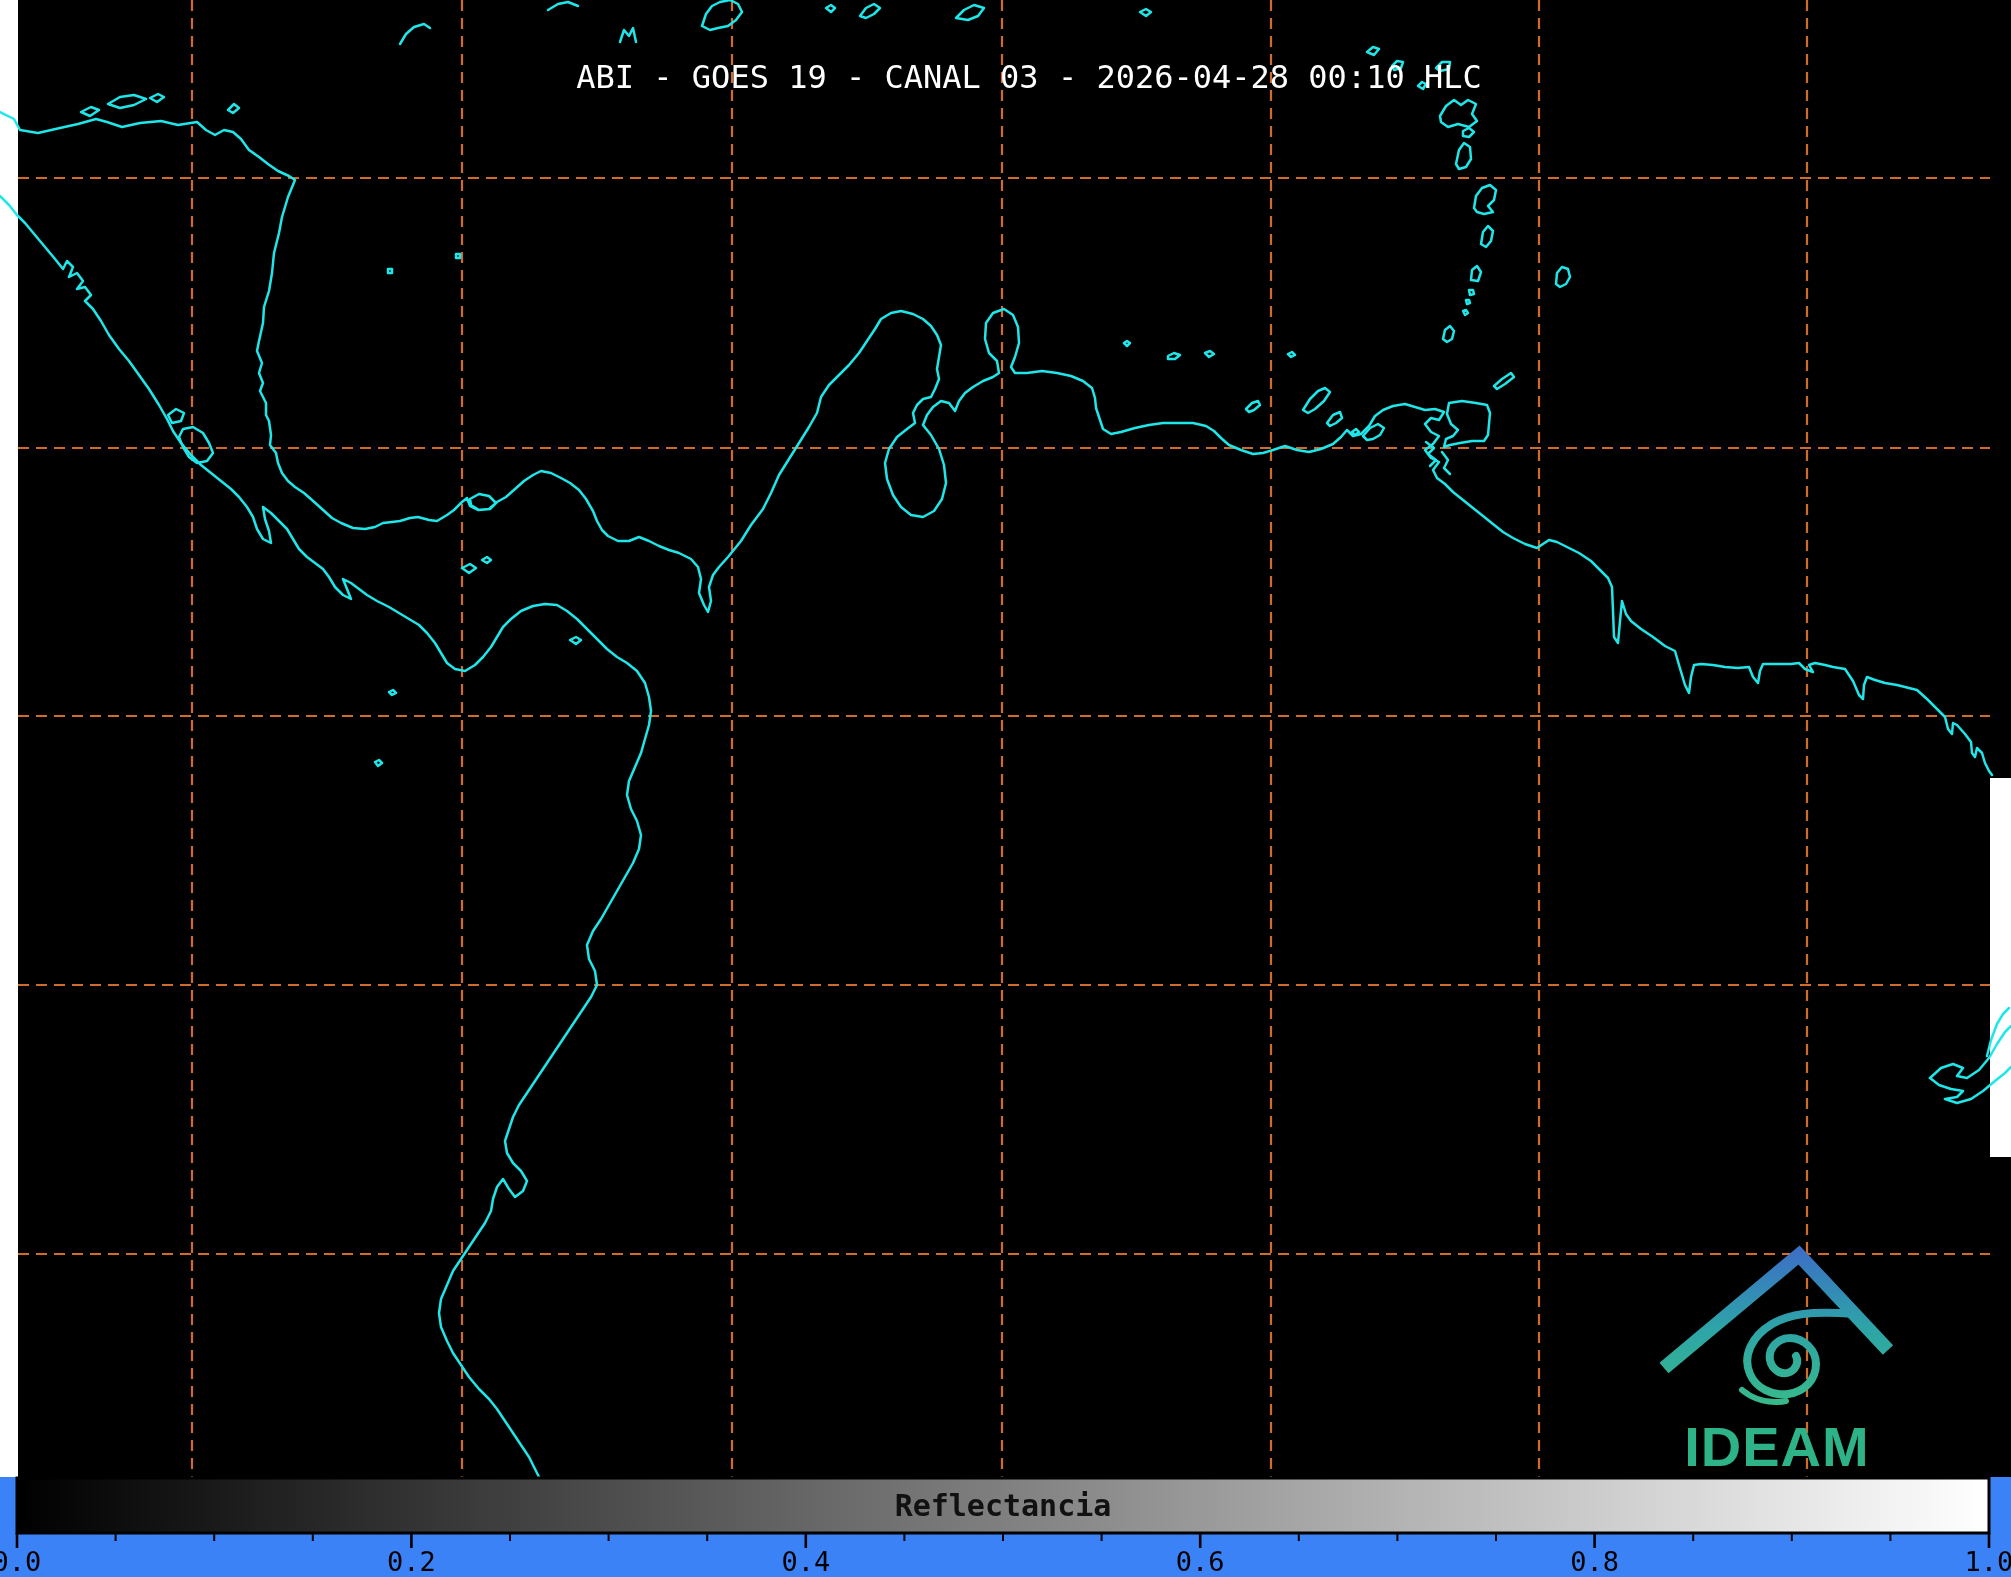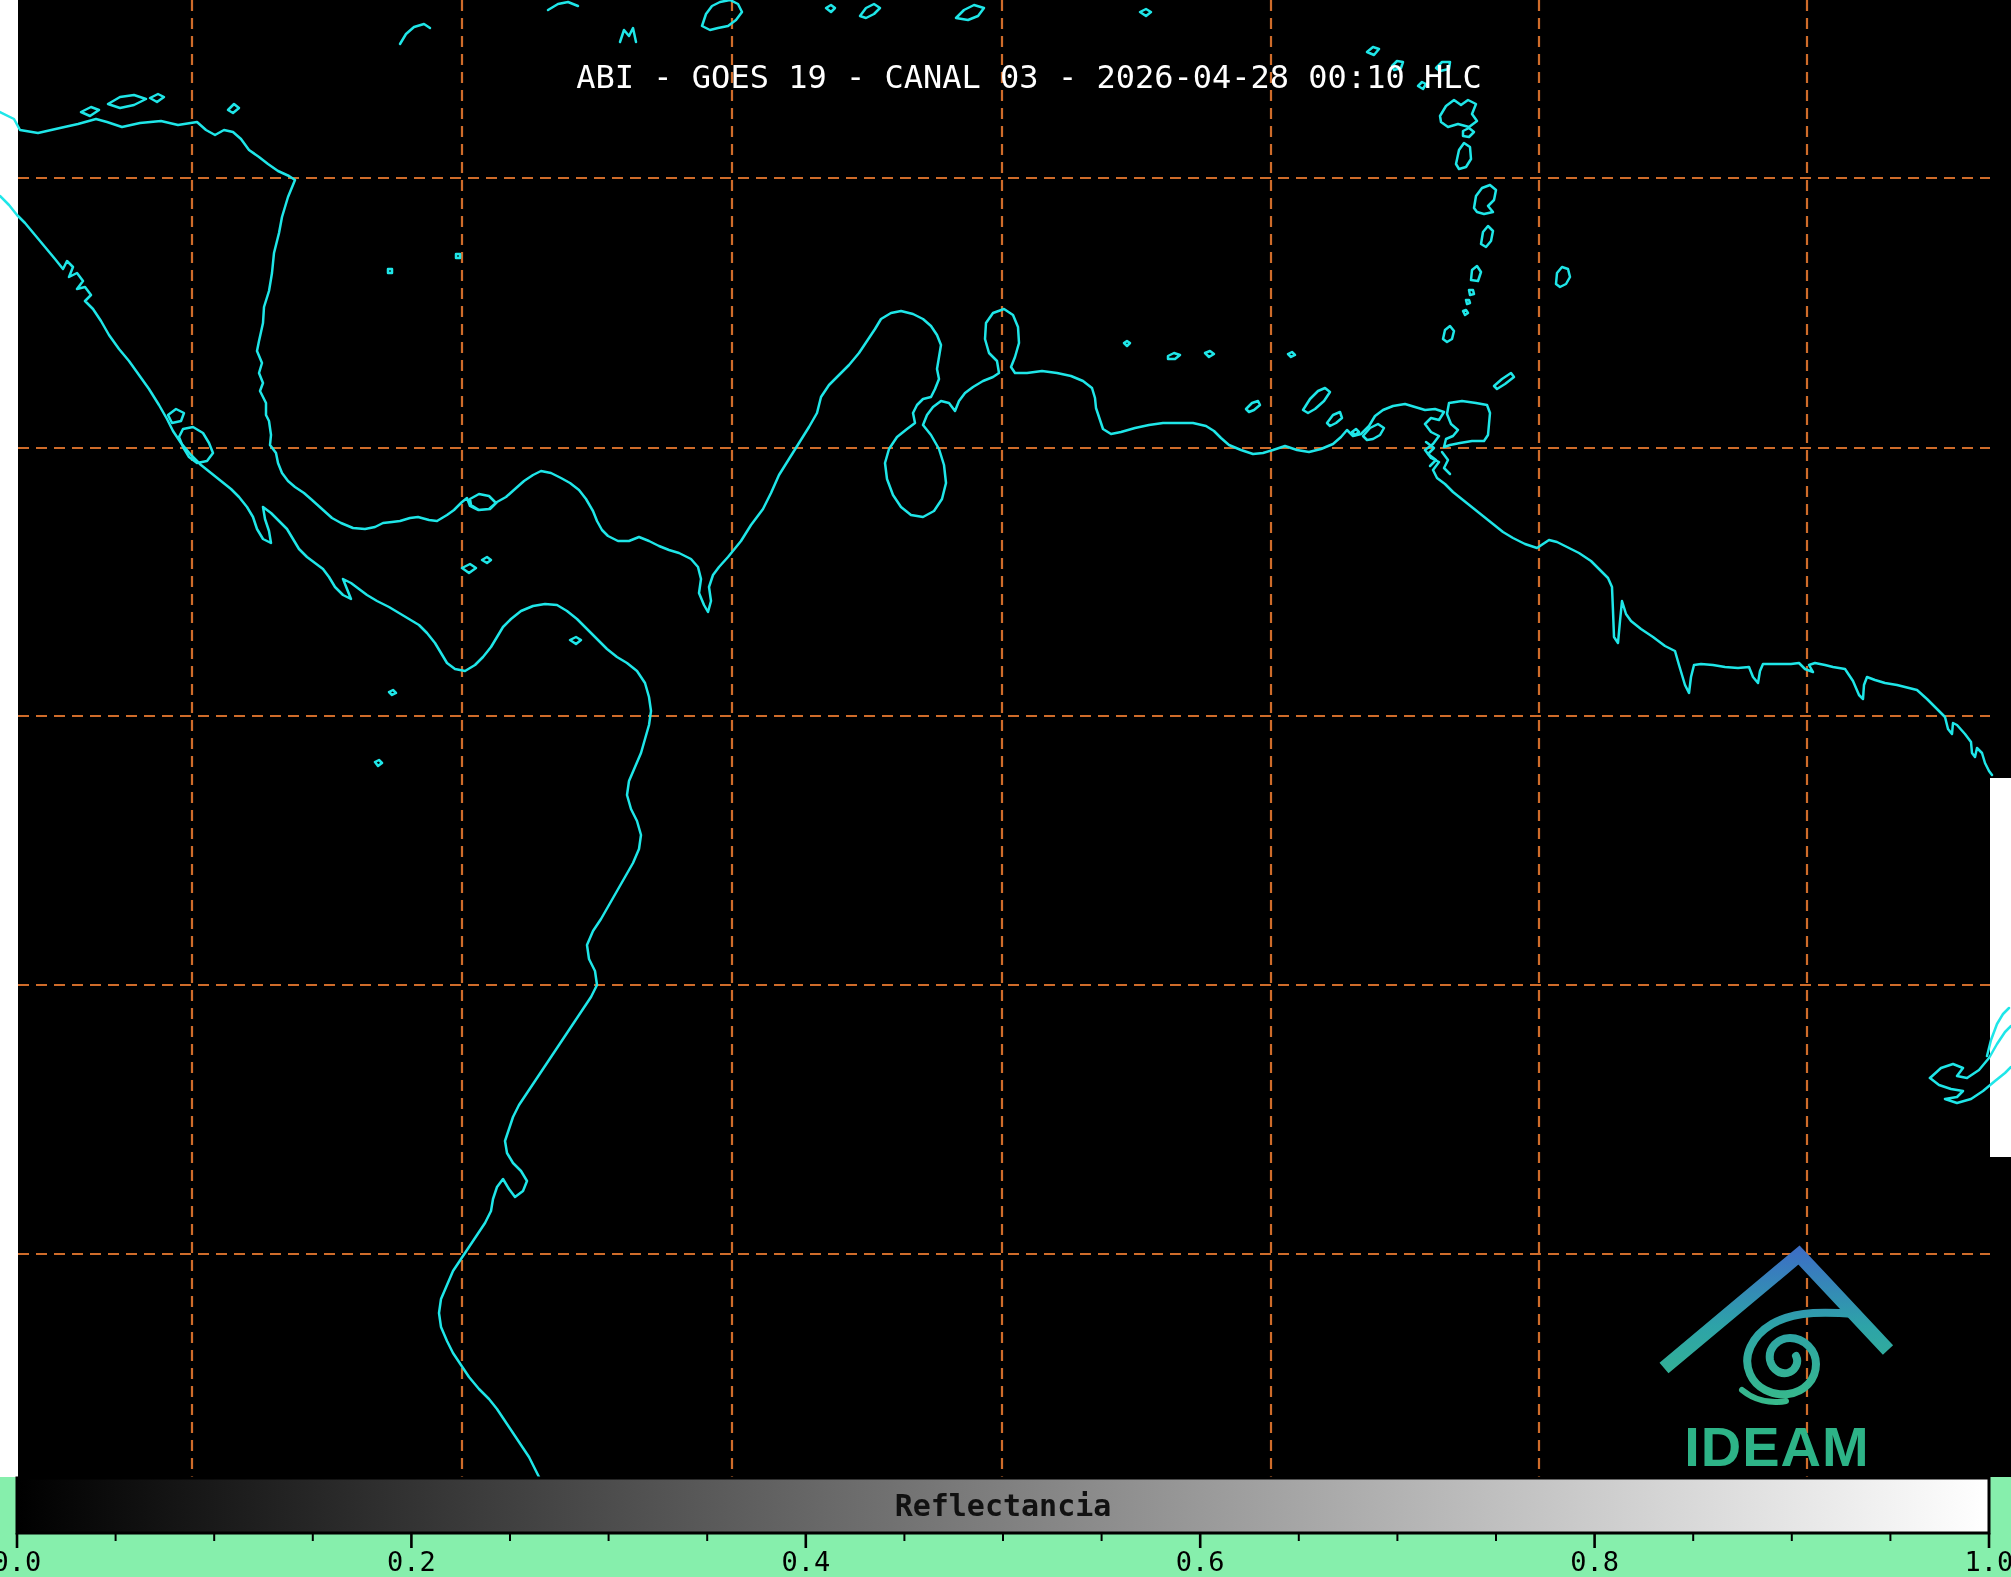--- a/index.html
+++ b/index.html
@@ -1,19 +1,19 @@
 <!DOCTYPE html>
 <html><head>
 <meta charset="utf-8">
 <style>
   html,body{margin:0;padding:0;background:#ffffff;}
   .figure{
     position:relative;
     width:2011px;height:1577px;
-    background:#86efac;
+    background:#3b82f6;
     font-family:"DejaVu Sans Mono",monospace;
     overflow:hidden;
   }
   svg{position:absolute;left:0;top:0;}
   .grid-line{fill:none;stroke-dasharray:11 7;}
   .coast{fill:none;stroke-linejoin:round;stroke-linecap:round;}
   .cb-tick{stroke:#000000;}
   .cb-label-text{font-family:"DejaVu Sans Mono",monospace;font-size:27px;fill:#000000;}
   .map-title{font-family:"DejaVu Sans Mono",monospace;font-size:32px;fill:#ffffff;}
   .cb-title{font-family:"DejaVu Sans Mono",monospace;font-size:30px;font-weight:bold;fill:#111111;}

